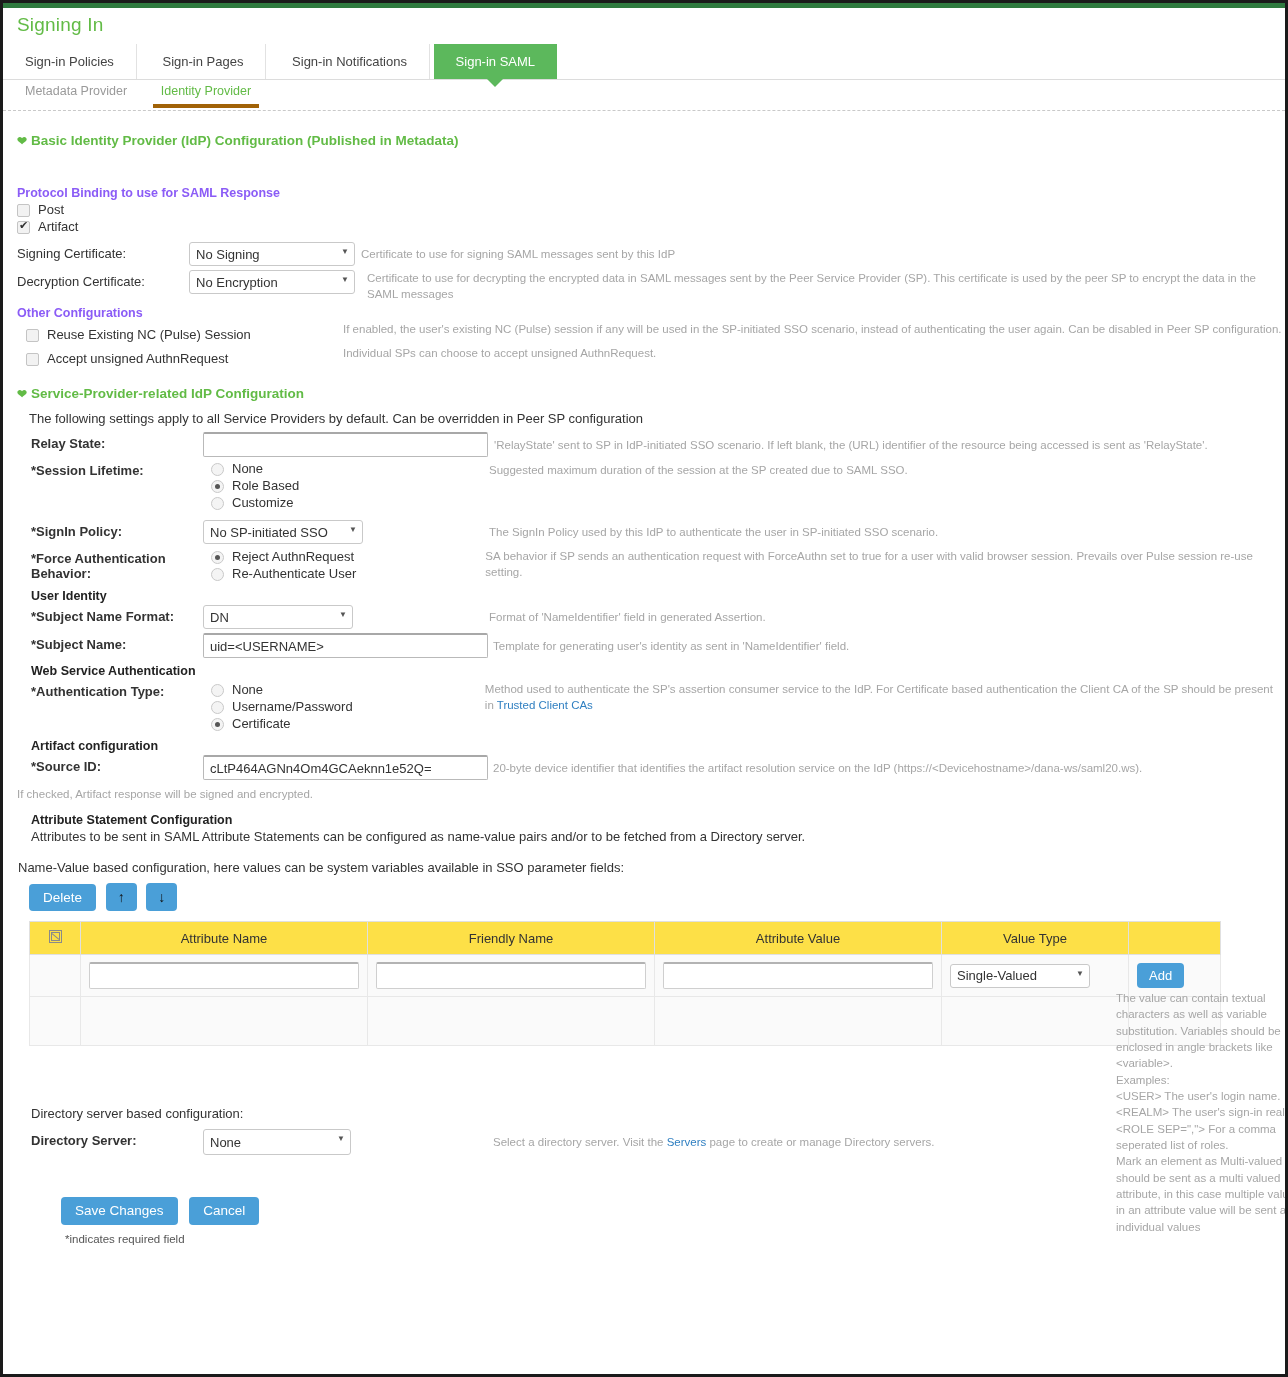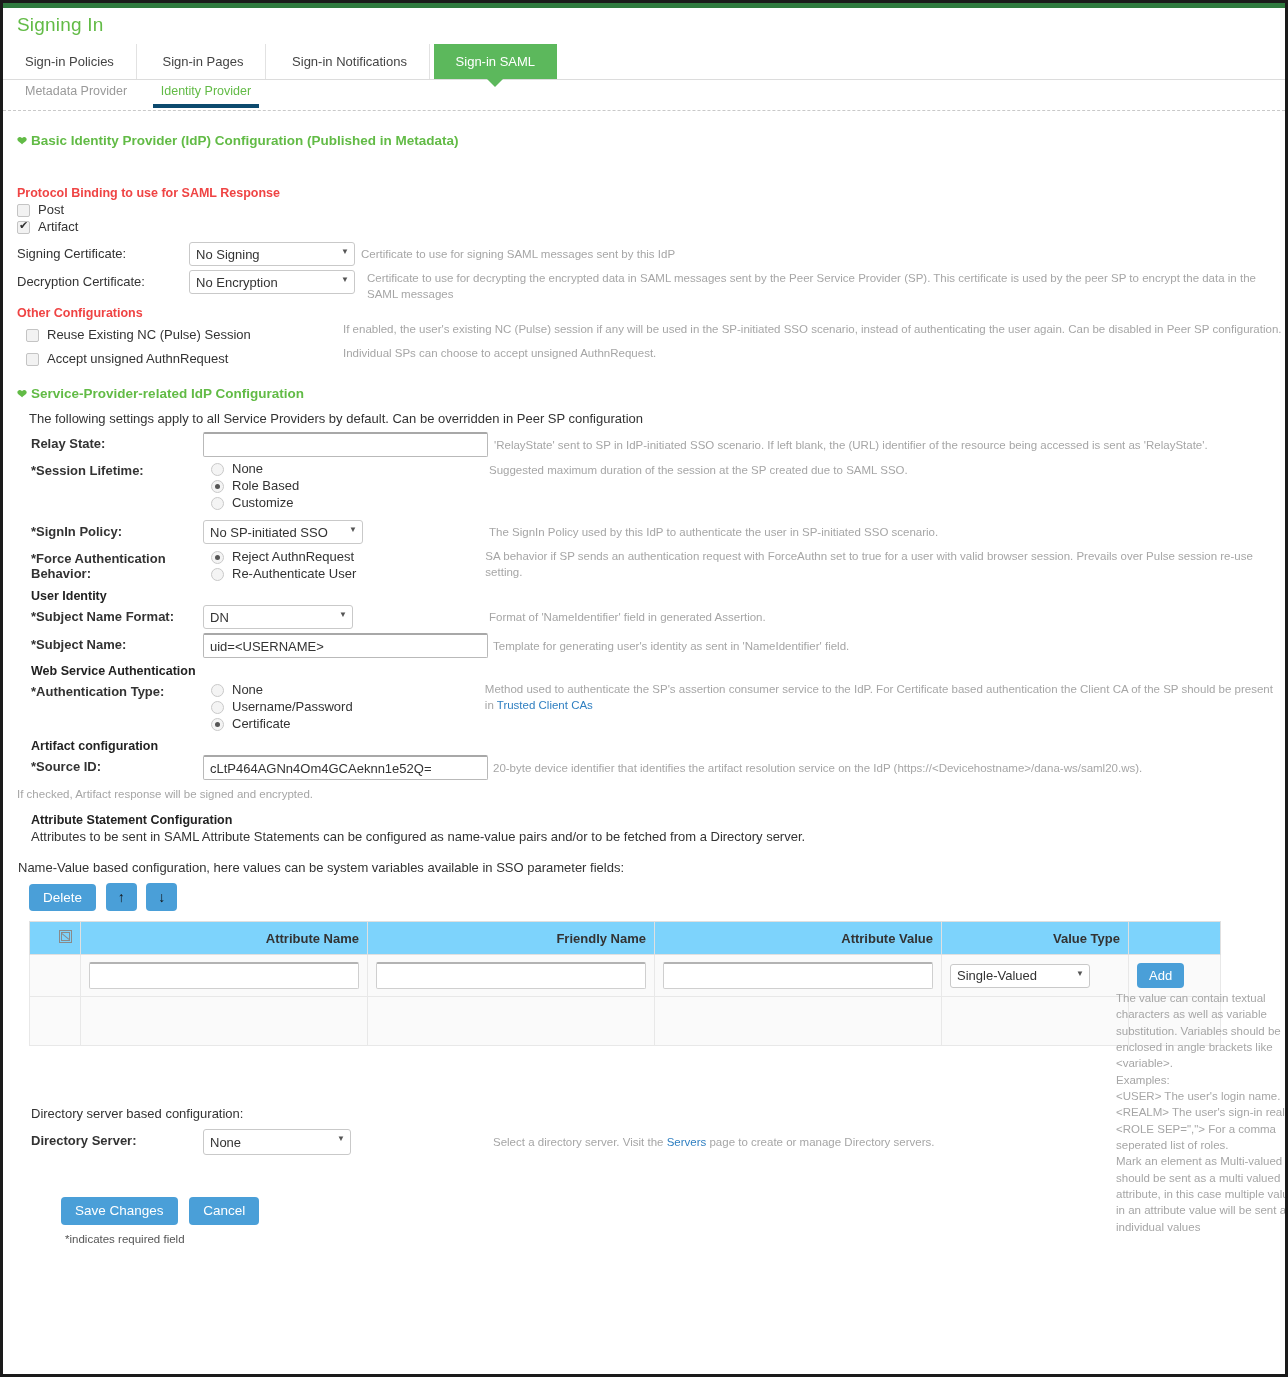--- a/index.html
+++ b/index.html
@@ -85,38 +85,38 @@
   .subtab {
     display: inline-block;
     font-size: 12.5px;
     color: #9a9a9a;
     padding: 4px 8px 6px 8px;
     margin-right: 14px;
     cursor: pointer;
   }
   .subtab.active {
     color: #62bb46;
-    border-bottom: 4px solid #0c4a6e;
+    border-bottom: 4px solid #a16207;
     text-align: center;
   }
 
   
   .section-head {
     color: #62bb46;
     font-weight: bold;
     font-size: 13.5px;
     padding: 18px 0 4px 14px;
   }
   .caret { font-size: 12px; margin-right: 4px; }
 
   .body-area { position: relative; padding-left: 14px; }
 
   .group-label {
     font-weight: bold;
-    color: #ef4444;
+    color: #8b5cf6;
     font-size: 12.5px;
     margin: 0 16px 2px 0;
   }
   .sub-group-label {
     font-weight: bold;
     color: #222;
     font-size: 12.5px;
     margin: 6px 0 2px 14px;
   }
   .intro-text {
@@ -240,26 +240,26 @@
 
   
   table.attrs {
     border-collapse: collapse;
     width: 1056px;
     margin-left: 12px;
     background: #fafafa;
     table-layout: fixed;
   }
   table.attrs th {
-    background: #7dd3fc;
+    background: #fde047;
     border: 1px solid #e0e0e0;
-    font-weight: bold;
+    font-weight: normal;
     font-size: 13px;
     color: #333;
-    text-align: right;
+    text-align: center;
     padding: 7px 8px;
     height: 18px;
   }
   table.attrs td {
     border: 1px solid #e8e8e8;
     padding: 7px 8px;
     background: #fafafa;
     vertical-align: middle;
   }
   .col-chk { width: 34px; text-align: center; }

